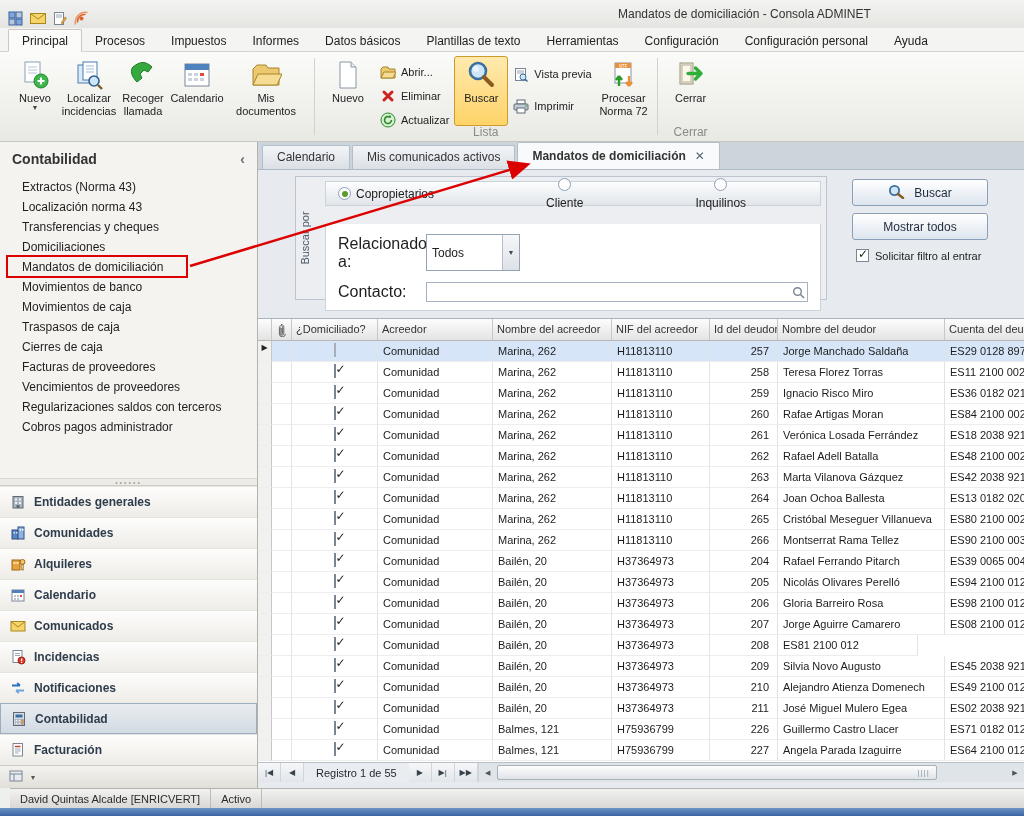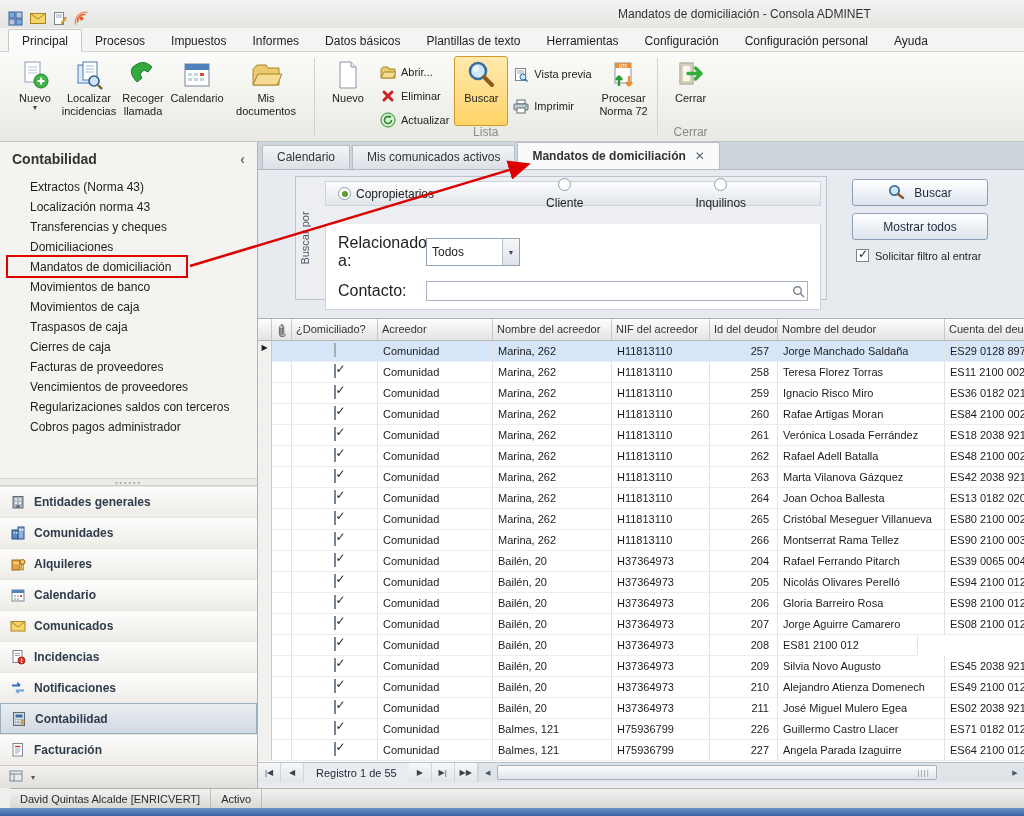--- a/index.html
+++ b/index.html
@@ -40,21 +40,21 @@
   .rb-smallcol.sparse { gap:16px; padding-top:10px; }
   .rb-small { display:flex; align-items:center; gap:5px; font-size:11px; color:#222; white-space:nowrap; }
   .rb-small .sicon { width:16px; height:16px; display:flex; align-items:center; justify-content:center; }
 
   
   .sidebar { position:absolute; top:142px; left:0; width:258px; bottom:28px;
     background:#f4f3ef; border-right:1px solid #b5b2ac; display:flex; flex-direction:column; }
   .sb-header { height:34px; display:flex; align-items:center; padding:0 12px;
     font-size:14px; font-weight:bold; color:#333; }
   .sb-chev { margin-left:auto; color:#68707a; font-size:14px; }
-  .sb-list { padding:1px 12px; }
+  .sb-list { padding:1px 4px; }
   .sb-item { height:20px; line-height:20px; padding-left:18px; font-size:12px; color:#1e1e1e;
     white-space:nowrap; overflow:hidden; cursor:default; }
   .sb-gap { flex:1; }
   .sb-splitter { height:8px; border-top:1px solid #d9d7d1; border-bottom:1px solid #cfcdc7;
     background:#edebe6; text-align:center; color:#a9a69f; font-size:7px; line-height:7px; letter-spacing:2px; }
   .nav-btn { height:31px; display:flex; align-items:center; gap:8px; padding:0 10px;
     border-top:1px solid #e6e4df; background:linear-gradient(#fdfdfc,#eeece7);
     font-weight:bold; font-size:12px; color:#2e3c4c; cursor:default; }
   .nav-btn.selected { background:linear-gradient(#e9edf1,#d2dae2); border:1px solid #9cadbe; }
   .nav-btn .nicon { width:16px; height:16px; display:flex; }
@@ -84,21 +84,21 @@
     display:flex; align-items:center; padding:0 12px; }
   .radio-item { display:flex; align-items:center; gap:5px; font-size:12px; color:#222; }
   .radio-item + .radio-item { margin-left:112px;flex-direction:column; }
   .radio { width:13px; height:13px; border-radius:50%; border:1px solid #8aa0b4; background:#fff;
     display:inline-flex; align-items:center; justify-content:center; }
   .radio.checked::after { content:""; width:6px; height:6px; border-radius:50%; background:#5c9c2e; }
   .filter-inner { flex:1; background:#fff; border:1px solid #ccd2d9; border-top:none;
     padding:10px 12px 8px; display:flex; flex-direction:column; gap:11px; }
   .frow { display:flex; align-items:center; }
   .flabel { width:88px; font-size:16px; color:#1e1e1e; }
-  .combo { width:94px; height:28px; border:1px solid #94a3b6; background:#fff; display:flex; align-items:center; }
+  .combo { width:94px; height:37px; border:1px solid #94a3b6; background:#fff; display:flex; align-items:center; }
   .combo .cval { flex:1; padding-left:5px; font-size:12px; }
   .combo .cbtn { width:17px; height:100%; background:linear-gradient(#f6f7f9,#dde2e8);
     border-left:1px solid #b4bfcb; display:flex; align-items:center; justify-content:center;
     font-size:7px; color:#3c4856; }
   .tinput { flex:1; height:20px; border:1px solid #a7b2c0; background:#fff; display:flex; align-items:center; }
   .tinput input { flex:1; height:100%; border:none; outline:none; padding:0 5px; font:inherit; font-size:12px; }
   .tinput .mag { width:18px; display:flex; justify-content:center; }
 
   .side-btn { position:absolute; width:136px; height:27px; border:1px solid #8ba0b8; border-radius:3px;
     background:linear-gradient(#ffffff,#dde5ee); display:flex; align-items:center; justify-content:center;

